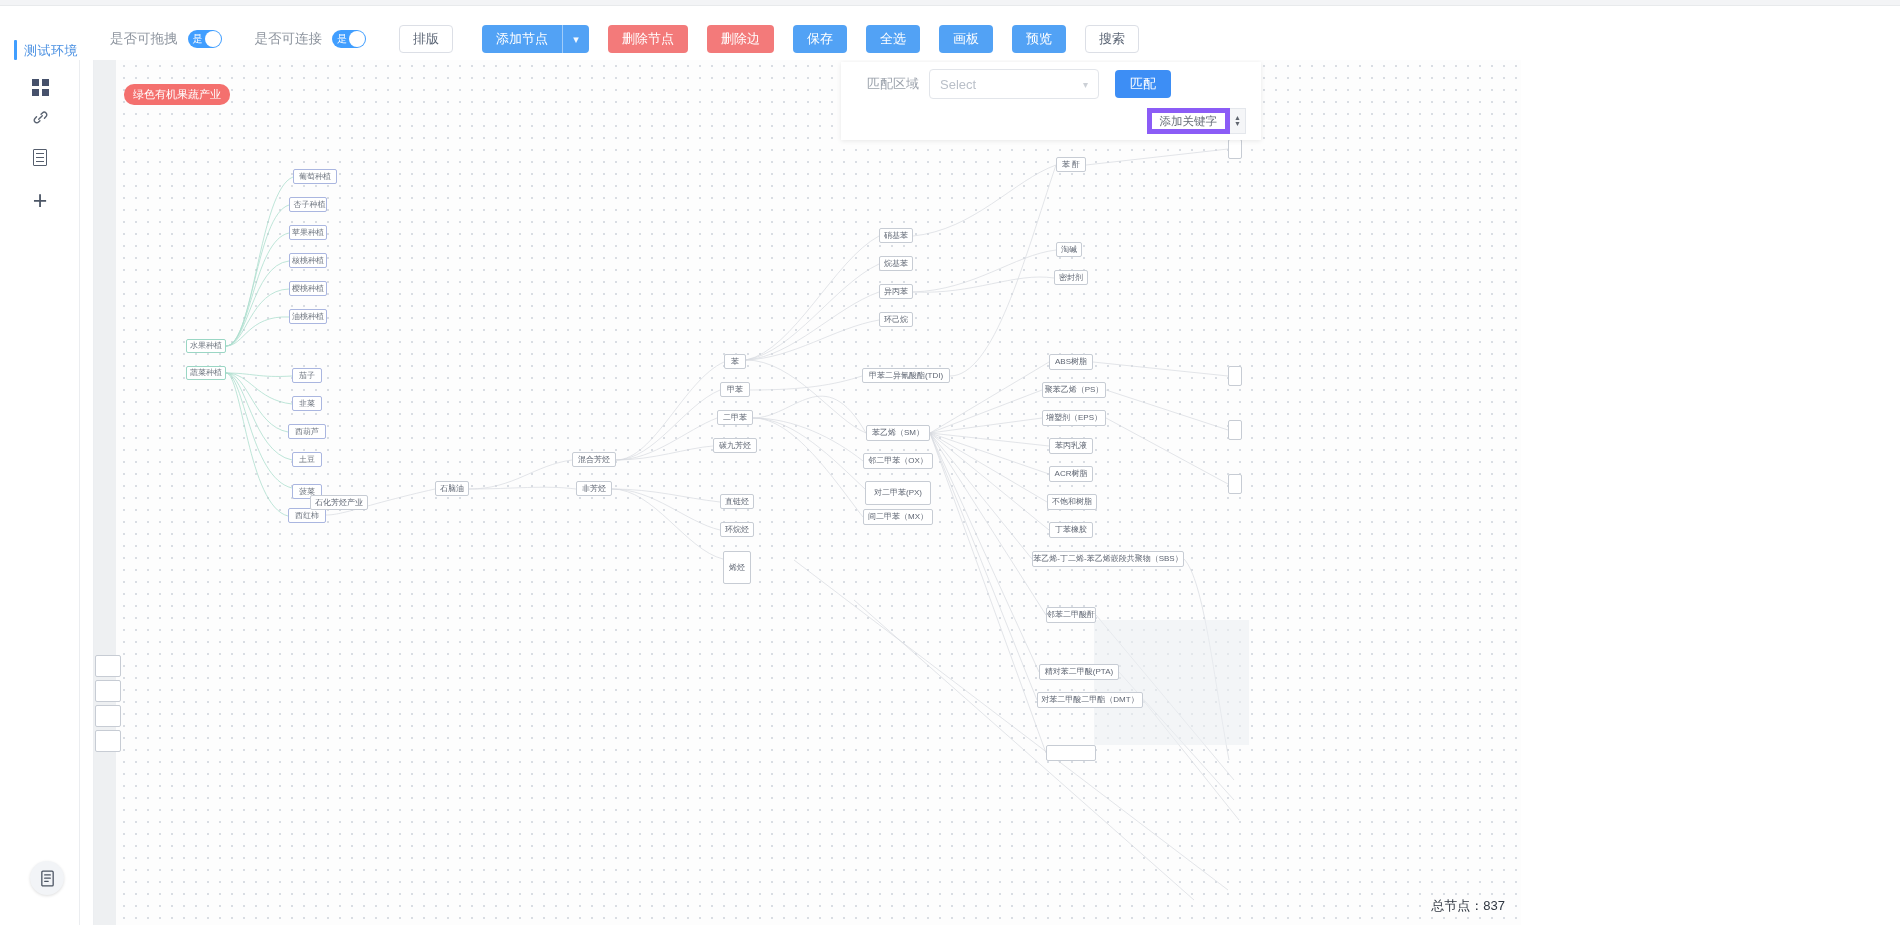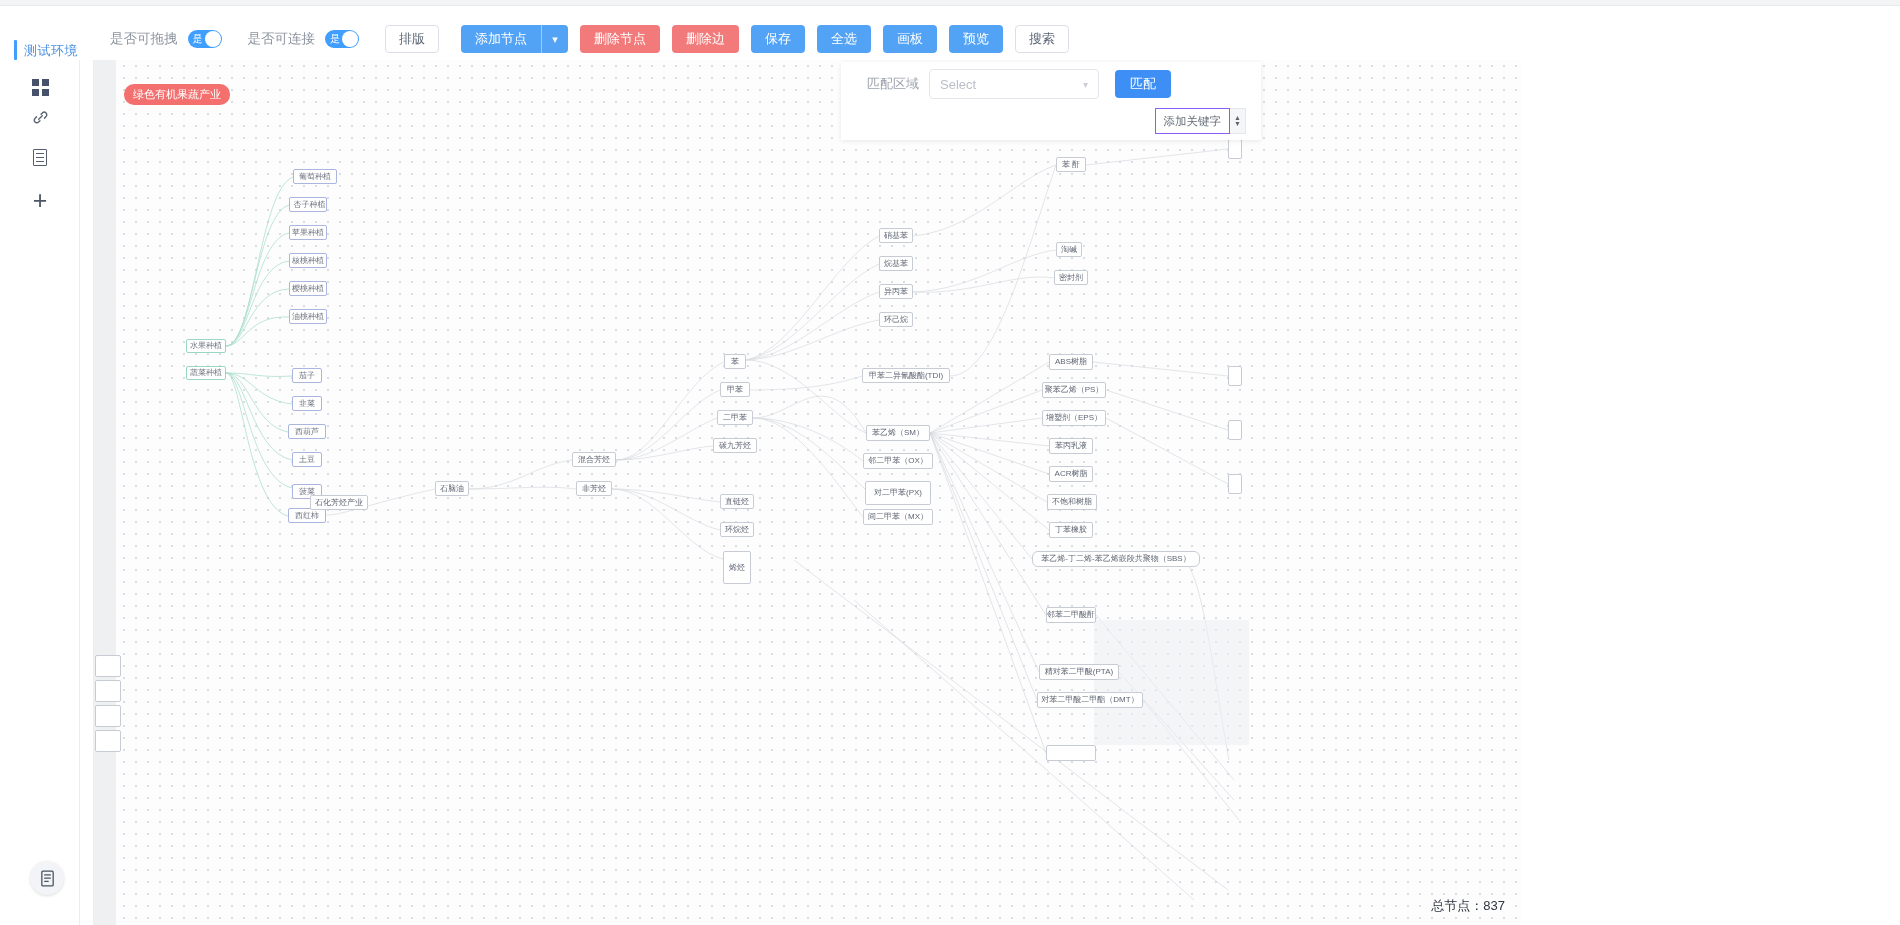--- a/index.html
+++ b/index.html
@@ -21,21 +21,21 @@
     background:#ffffff; display:flex; align-items:center; padding-left:12px;
   }
   .env-tab {
     position:absolute; left:14px; top:30px; height:30px;
     display:flex; align-items:center; padding-left:10px;
     font-size:13px; color:#4a90e2; letter-spacing:.5px;
   }
   .env-tab::before {
     content:""; position:absolute; left:0; top:4px; width:3px; height:20px; background:#409eff; border-radius:1px;
   }
-  .toolbar { position:absolute; left:110px; top:6px; height:54px; display:flex; align-items:center; gap:0; }
+  .toolbar { position:absolute; left:110px; top:6px; height:54px; display:flex; align-items:center; gap:7px; }
   .tgl-group { display:flex; align-items:center; margin-right:26px; }
   .tgl-label { font-size:13.5px; color:#8d949e; margin-right:10px; white-space:nowrap; }
   .switch {
     width:34px; height:18px; border-radius:9px; background:#409eff;
     position:relative; display:flex; align-items:center; cursor:pointer;
   }
   .switch .sw-txt { font-size:10px; color:#fff; margin-left:5px; line-height:1; }
   .switch .knob { position:absolute; right:1px; top:1px; width:16px; height:16px; border-radius:50%; background:#fff; }
 
   .btn {
@@ -123,21 +123,21 @@
   .select-box {
     width:170px; height:30px; border:1px solid #e2e5ea; border-radius:4px;
     display:flex; align-items:center; justify-content:space-between;
     padding:0 10px; font-size:13px; color:#b9bfc8; background:#fff; cursor:pointer;
   }
   .sel-caret { color:#ccd0d6; font-size:10px; }
   .match-btn { margin-left:16px; background:#3d8ef5; color:#fff; height:28px; padding:0 15px;
     border-radius:4px; font-size:13px; display:flex; align-items:center; cursor:pointer; }
 
   .kw-wrap { position:absolute; right:15px; top:46px; display:flex; align-items:stretch; }
-  .kw-field { border:1px solid #8b5cf6; background:#fff; height:26px; display:flex; align-items:center;
+  .kw-field { border:5px solid #8b5cf6; background:#fff; height:26px; display:flex; align-items:center;
     padding:0 8px; font-size:11.5px; color:#666d78; }
   .kw-spin { width:16px; border:1px solid #e4e7ec; border-left:none; background:#f5f6f8;
     display:flex; flex-direction:column; align-items:center; justify-content:center; cursor:pointer; }
   .kw-spin i { font-style:normal; font-size:7px; color:#60656e; line-height:6px; }
 
   .total-nodes {
     position:absolute; right:10px; bottom:8px; font-size:13px; color:#2f3640;
     background:rgba(253,253,253,.85); padding:2px 6px;
   }
   .ghost-box { position:absolute; left:1000px; top:560px; width:155px; height:125px;
@@ -359,21 +359,21 @@
         <div class="node" style="left: 962px; top: 97px; width: 30px; height: 15px;">苯 酐</div>
         <div class="node" style="left: 962px; top: 182px; width: 26px; height: 15px;">淘碱</div>
         <div class="node" style="left: 960px; top: 210px; width: 34px; height: 15px;">密封剂</div>
         <div class="node" style="left: 955px; top: 294px; width: 44px; height: 16px;">ABS树脂</div>
         <div class="node" style="left: 948px; top: 322px; width: 64px; height: 16px;">聚苯乙烯（PS）</div>
         <div class="node" style="left: 948px; top: 350px; width: 64px; height: 16px;">增塑剂（EPS）</div>
         <div class="node" style="left: 955px; top: 378px; width: 44px; height: 16px;">苯丙乳液</div>
         <div class="node" style="left: 955px; top: 406px; width: 44px; height: 16px;">ACR树脂</div>
         <div class="node" style="left: 953px; top: 434px; width: 50px; height: 16px;">不饱和树脂</div>
         <div class="node" style="left: 955px; top: 462px; width: 44px; height: 16px;">丁苯橡胶</div>
-        <div class="node" style="left: 938px; top: 491px; width: 168px; height: 16px; border-radius: 6px;">苯乙烯-丁二烯-苯乙烯嵌段共聚物（SBS）</div>
+        <div class="node" style="left: 938px; top: 491px; width: 152px; height: 16px;">苯乙烯-丁二烯-苯乙烯嵌段共聚物（SBS）</div>
         <div class="node" style="left: 952px; top: 547px; width: 50px; height: 16px;">邻苯二甲酸酐</div>
         <div class="node" style="left: 945px; top: 604px; width: 80px; height: 16px;">精对苯二甲酸(PTA)</div>
         <div class="node" style="left: 943px; top: 632px; width: 106px; height: 16px;">对苯二甲酸二甲酯（DMT）</div>
         <div class="node" style="left: 952px; top: 685px; width: 50px; height: 16px;"></div>
         <div class="node" style="left: 1134px; top: 79px; width: 14px; height: 20px;"></div>
         <div class="node" style="left: 1134px; top: 306px; width: 14px; height: 20px;"></div>
         <div class="node" style="left: 1134px; top: 360px; width: 14px; height: 20px;"></div>
         <div class="node" style="left: 1134px; top: 414px; width: 14px; height: 20px;"></div>
         <div class="node" style="left: 1px; top: 595px; width: 26px; height: 22px;"></div>
         <div class="node" style="left: 1px; top: 620px; width: 26px; height: 22px;"></div>

